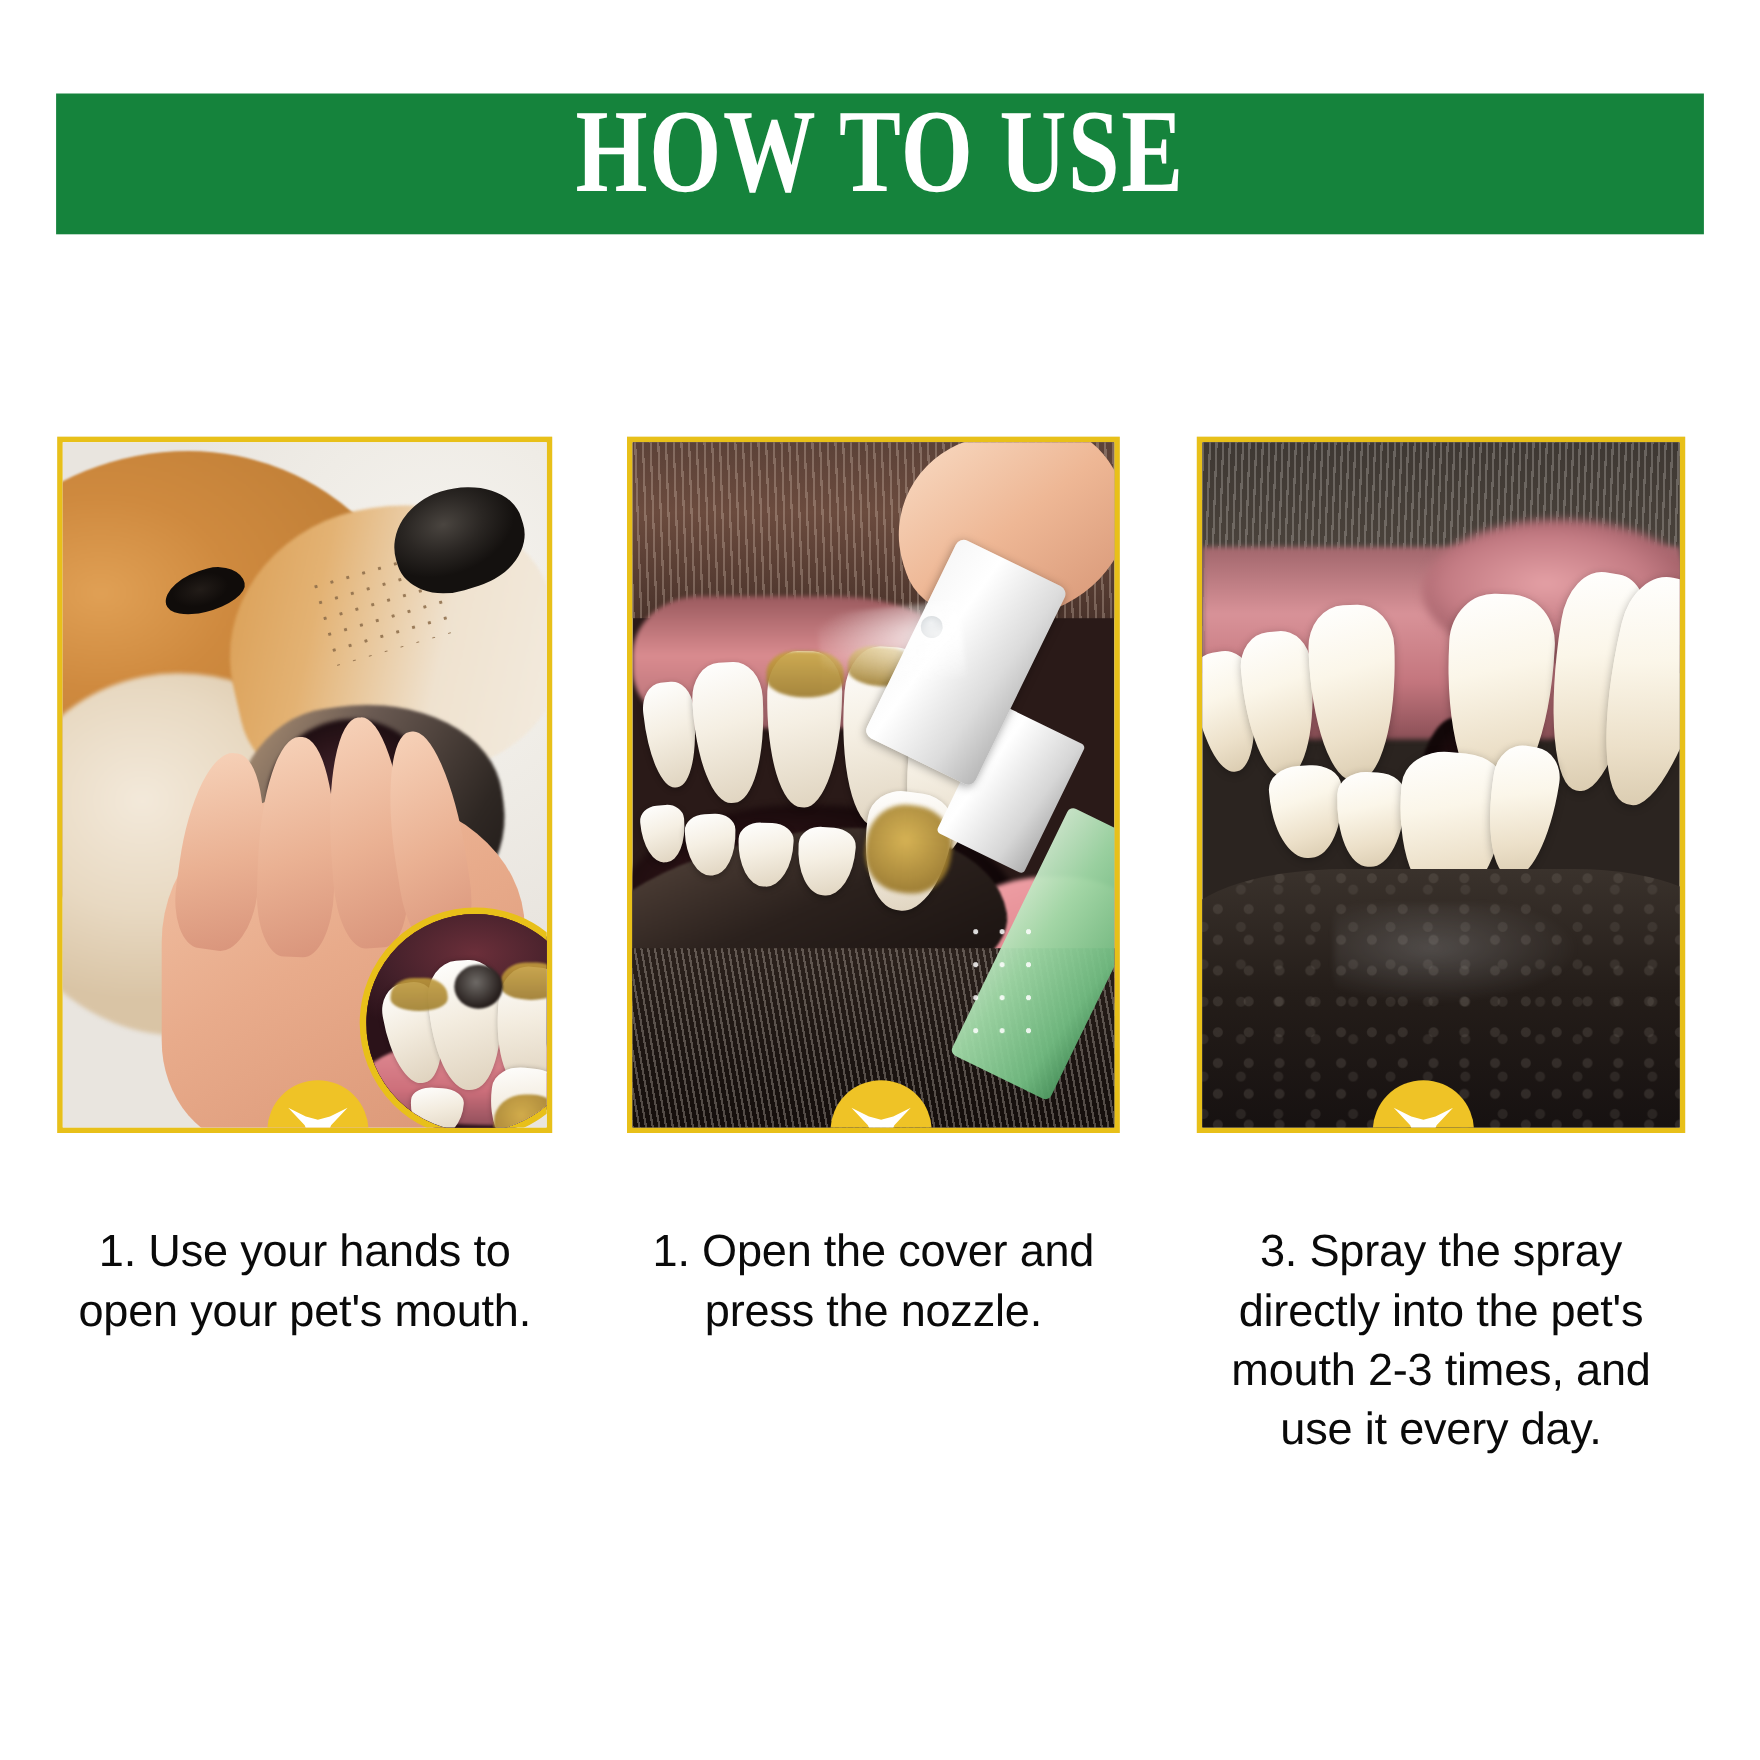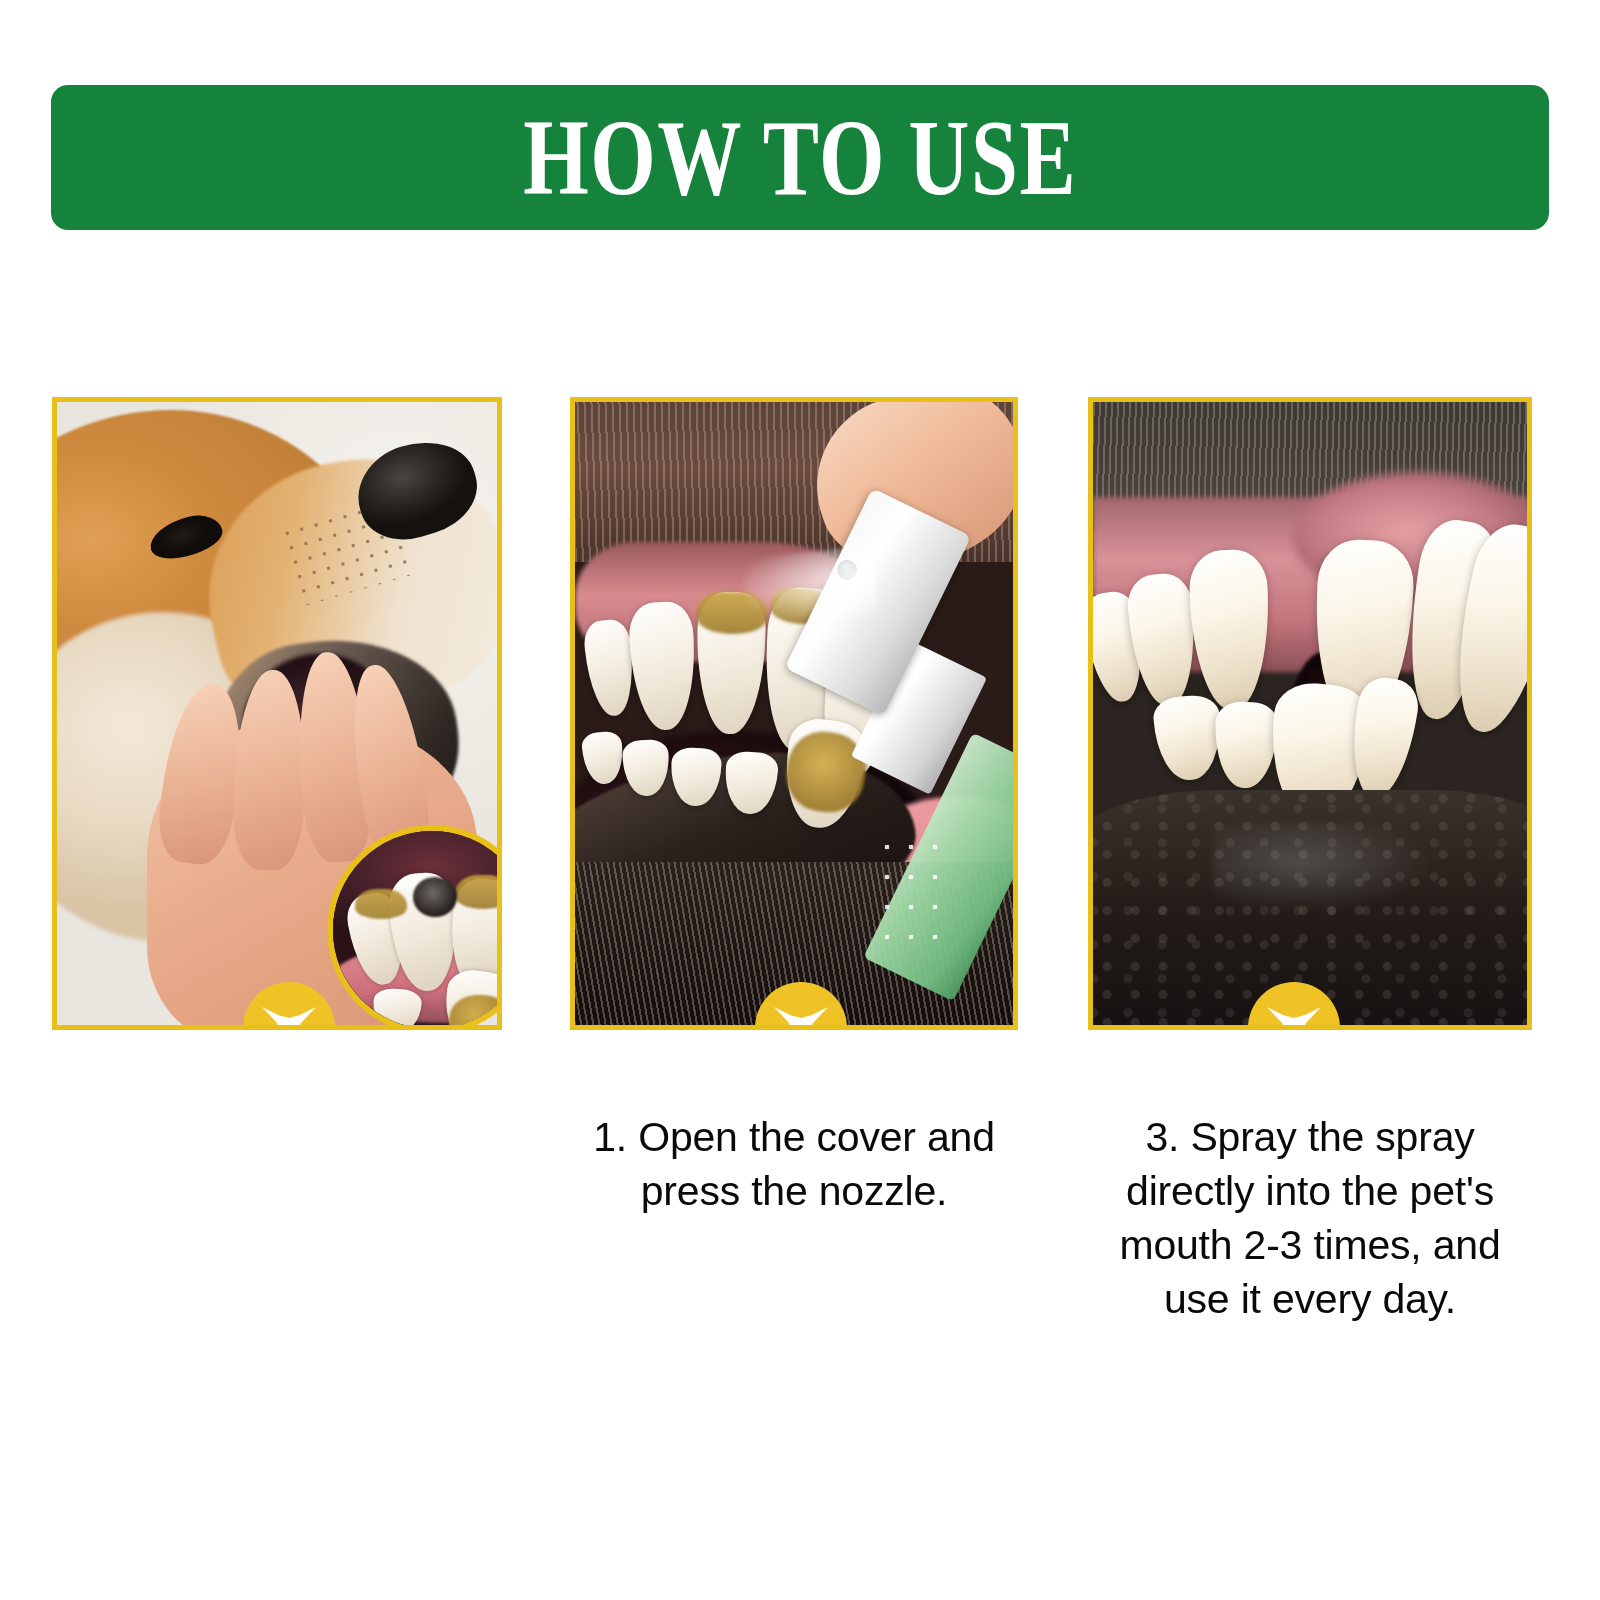--- a/index.html
+++ b/index.html
@@ -14,26 +14,24 @@
     font-family: "Liberation Sans", sans-serif;
     overflow: hidden;
   }
 
   
   .banner {
     position: absolute;
     left: 51px;
     top: 85px;
     width: 1498px;
-    height: 145px;
+    height: 128px;
     background: #15833C;
     display: flex;
-    align-items: center;
     justify-content: center;
-    border-radius: 17px;
   }
   .banner-title {
     color: #ffffff;
     font-family: "Liberation Serif", serif;
     font-weight: bold;
     font-size: 108px;
     letter-spacing: 2px;
     transform: scaleX(0.78);
     transform-origin: center center;
     white-space: nowrap;
@@ -492,20 +490,21 @@
         <div class="ic-dark"></div>
       </div>
 
       <div class="chevron-badge badge-1">
         <svg class="chev-svg" width="58" height="54" viewBox="0 0 58 54">
           <path d="M2 6 L17 22 L29 52 L41 22 L56 6 L40 14 L29 17 L18 14 Z" fill="#ffffff"></path>
         </svg>
       </div>
     </div>
 
+    <div class="caption cap-1">1. Use your hands to open your pet's mouth.</div>
   </div>
 
   <div class="step step-2">
 
     <div class="photo-frame">
       <div class="photo-inner">
         <div class="p2-bg"></div>
         <div class="p2-fur-top"></div>
         <div class="p2-gum"></div>
         <div class="p2-darkmouth"></div>

